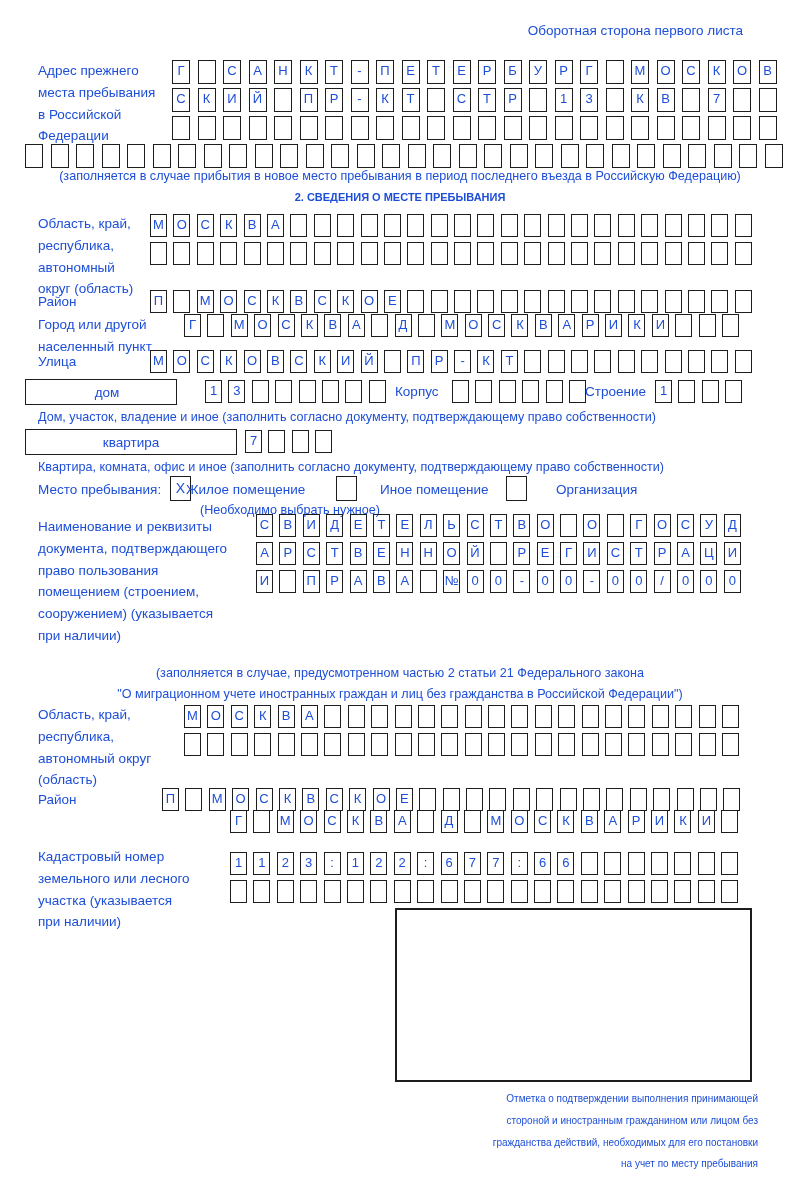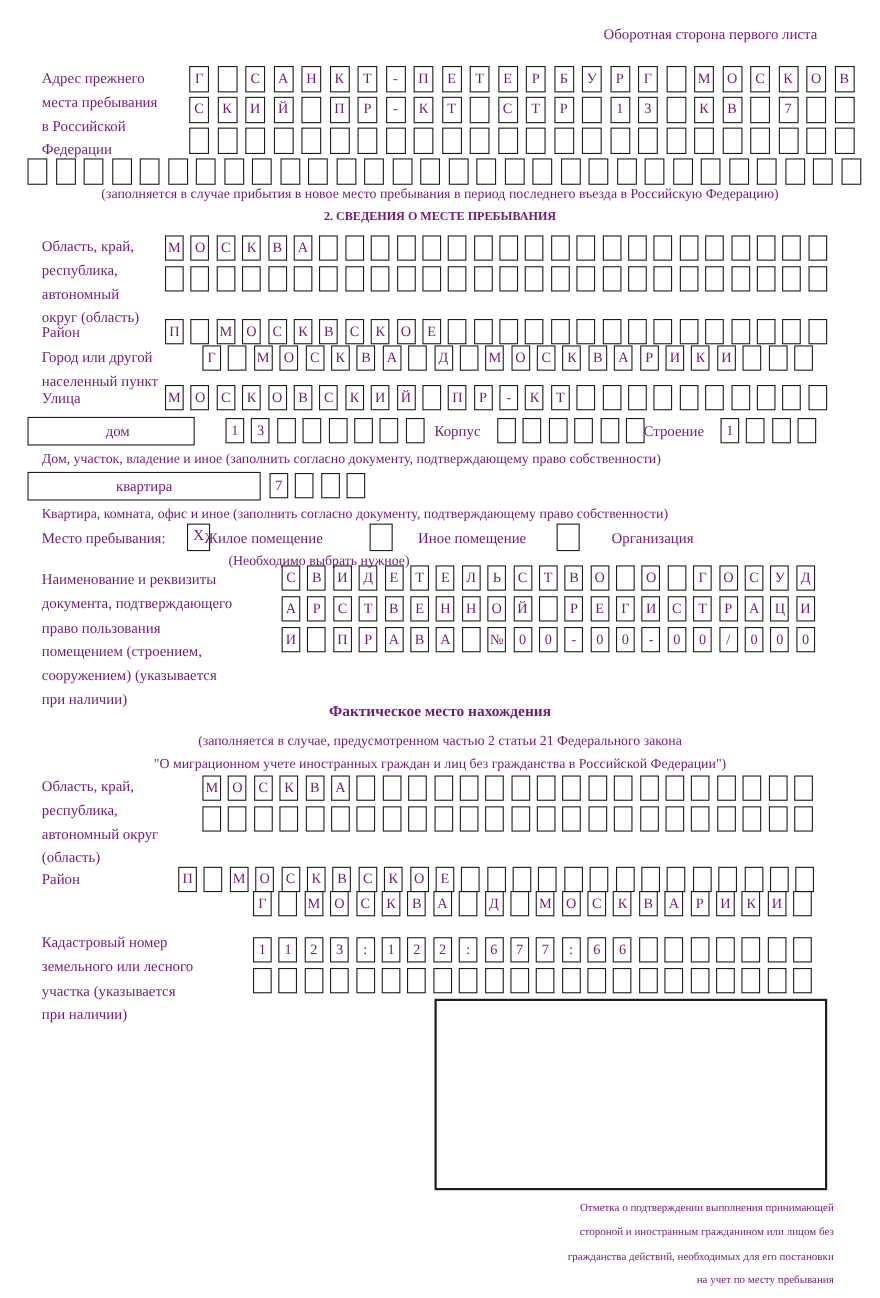--- a/index.html
+++ b/index.html
@@ -1,17 +1,17 @@
 <!DOCTYPE html>
 <html><head>
 <meta charset="utf-8">
 <style>
   html,body{margin:0;padding:0;background:#fff;}
   .page{position:relative;width:800px;height:1180px;background:#ffffff;overflow:hidden;
-        font-family:Liberation Serif, serif;color:#701a75;}
+        font-family:Liberation Sans, sans-serif;color:#1d4ed8;}
   .lbl{position:absolute;font-size:13.5px;line-height:21.8px;white-space:nowrap;}
   .note{position:absolute;font-size:12.6px;white-space:nowrap;}
   .center{left:0;width:800px;text-align:center;}
   .title{position:absolute;left:0;width:800px;text-align:center;font-weight:bold;font-size:11px;white-space:nowrap;}
   .grid{position:absolute;display:flex;gap:6.4px;}
   .grid .c{flex:0 0 auto;width:17px;height:23px;border:1.6px solid #1d1d1d;box-sizing:border-box;
            font-size:13px;line-height:20px;text-align:center;}
   .grid.big{gap:7.5px;}
   .grid.big .c{width:18px;height:24px;}
   .fieldbox{position:absolute;border:1.6px solid #1d1d1d;box-sizing:border-box;
@@ -424,21 +424,20 @@
       <span class="c">0</span>
       <span class="c">-</span>
       <span class="c">0</span>
       <span class="c">0</span>
       <span class="c">/</span>
       <span class="c">0</span>
       <span class="c">0</span>
       <span class="c">0</span>
     </div>
 
-  <div class="title" style="top:640px;font-size:14px;">Фактическое место нахождения</div>
   <div class="note center" style="top:666px;">(заполняется в случае, предусмотренном частью 2 статьи 21 Федерального закона</div>
   <div class="note center" style="top:687px;">"О миграционном учете иностранных граждан и лиц без гражданства в Российской Федерации")</div>
 
   <div class="lbl" style="left:38px;top:704px;">
       <div>Область, край,</div>
       <div>республика,</div>
       <div>автономный округ</div>
       <div>(область)</div>
     </div>
   <div class="grid" style="left:184px;top:705px;">

